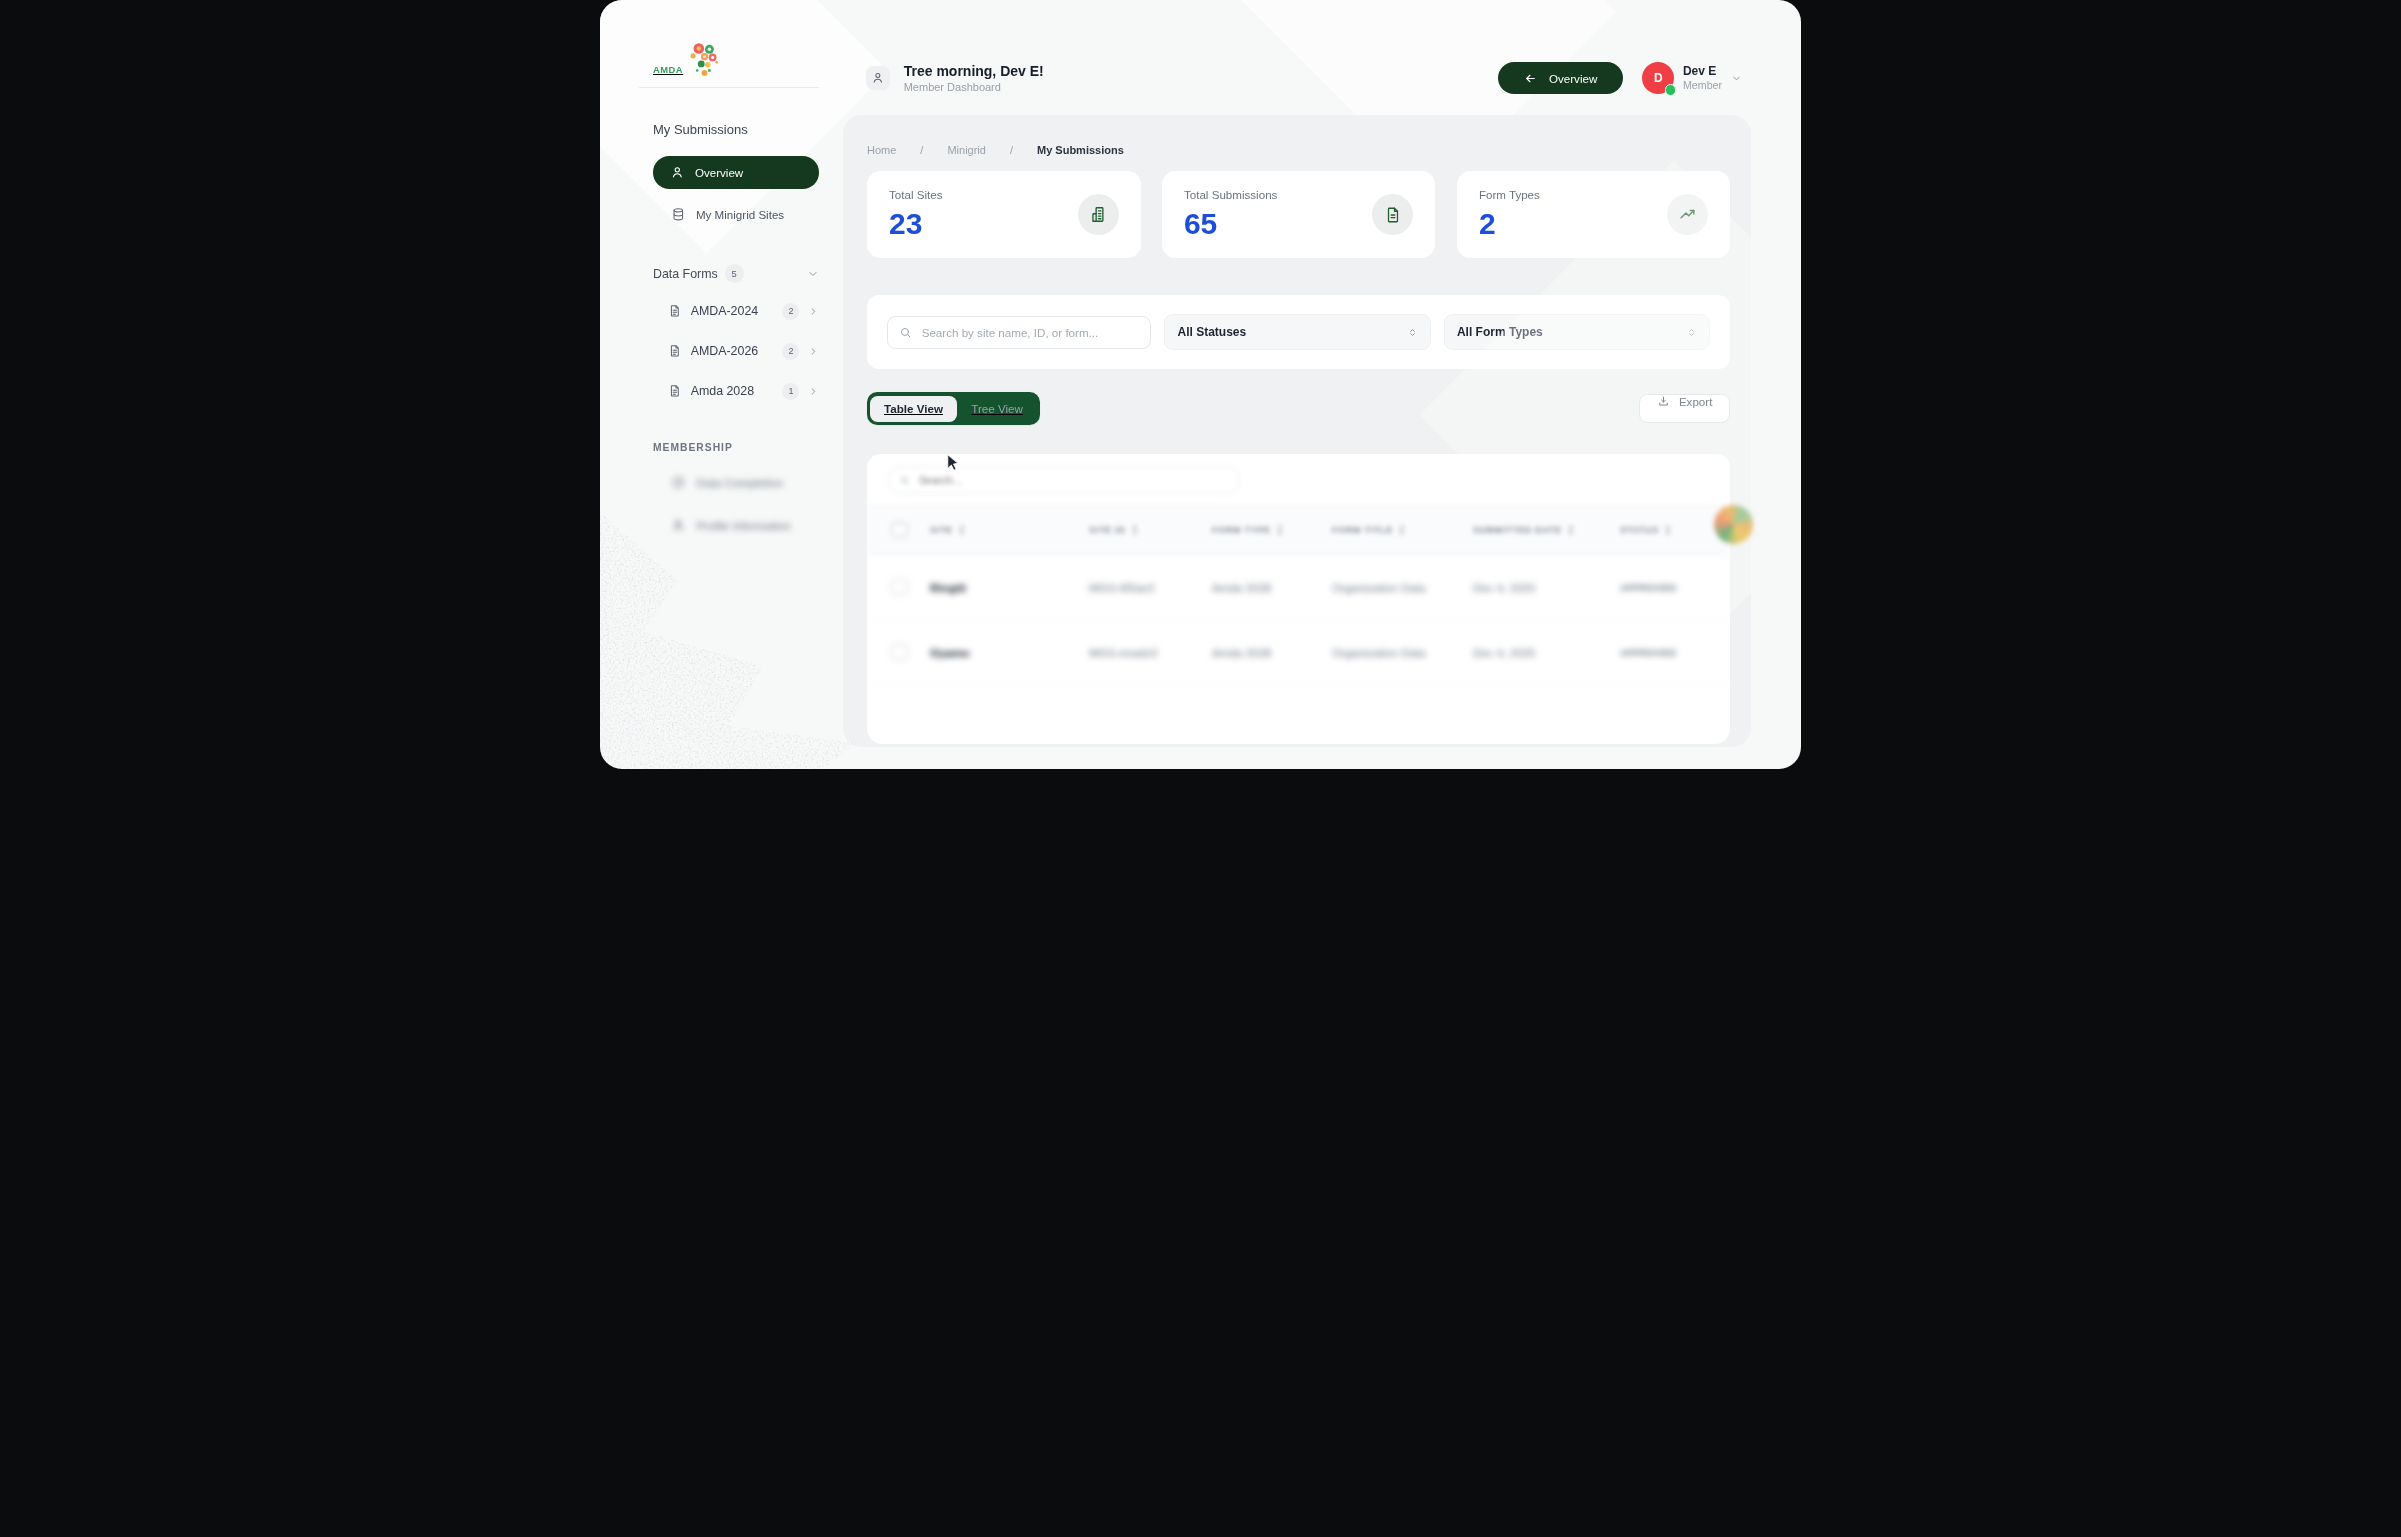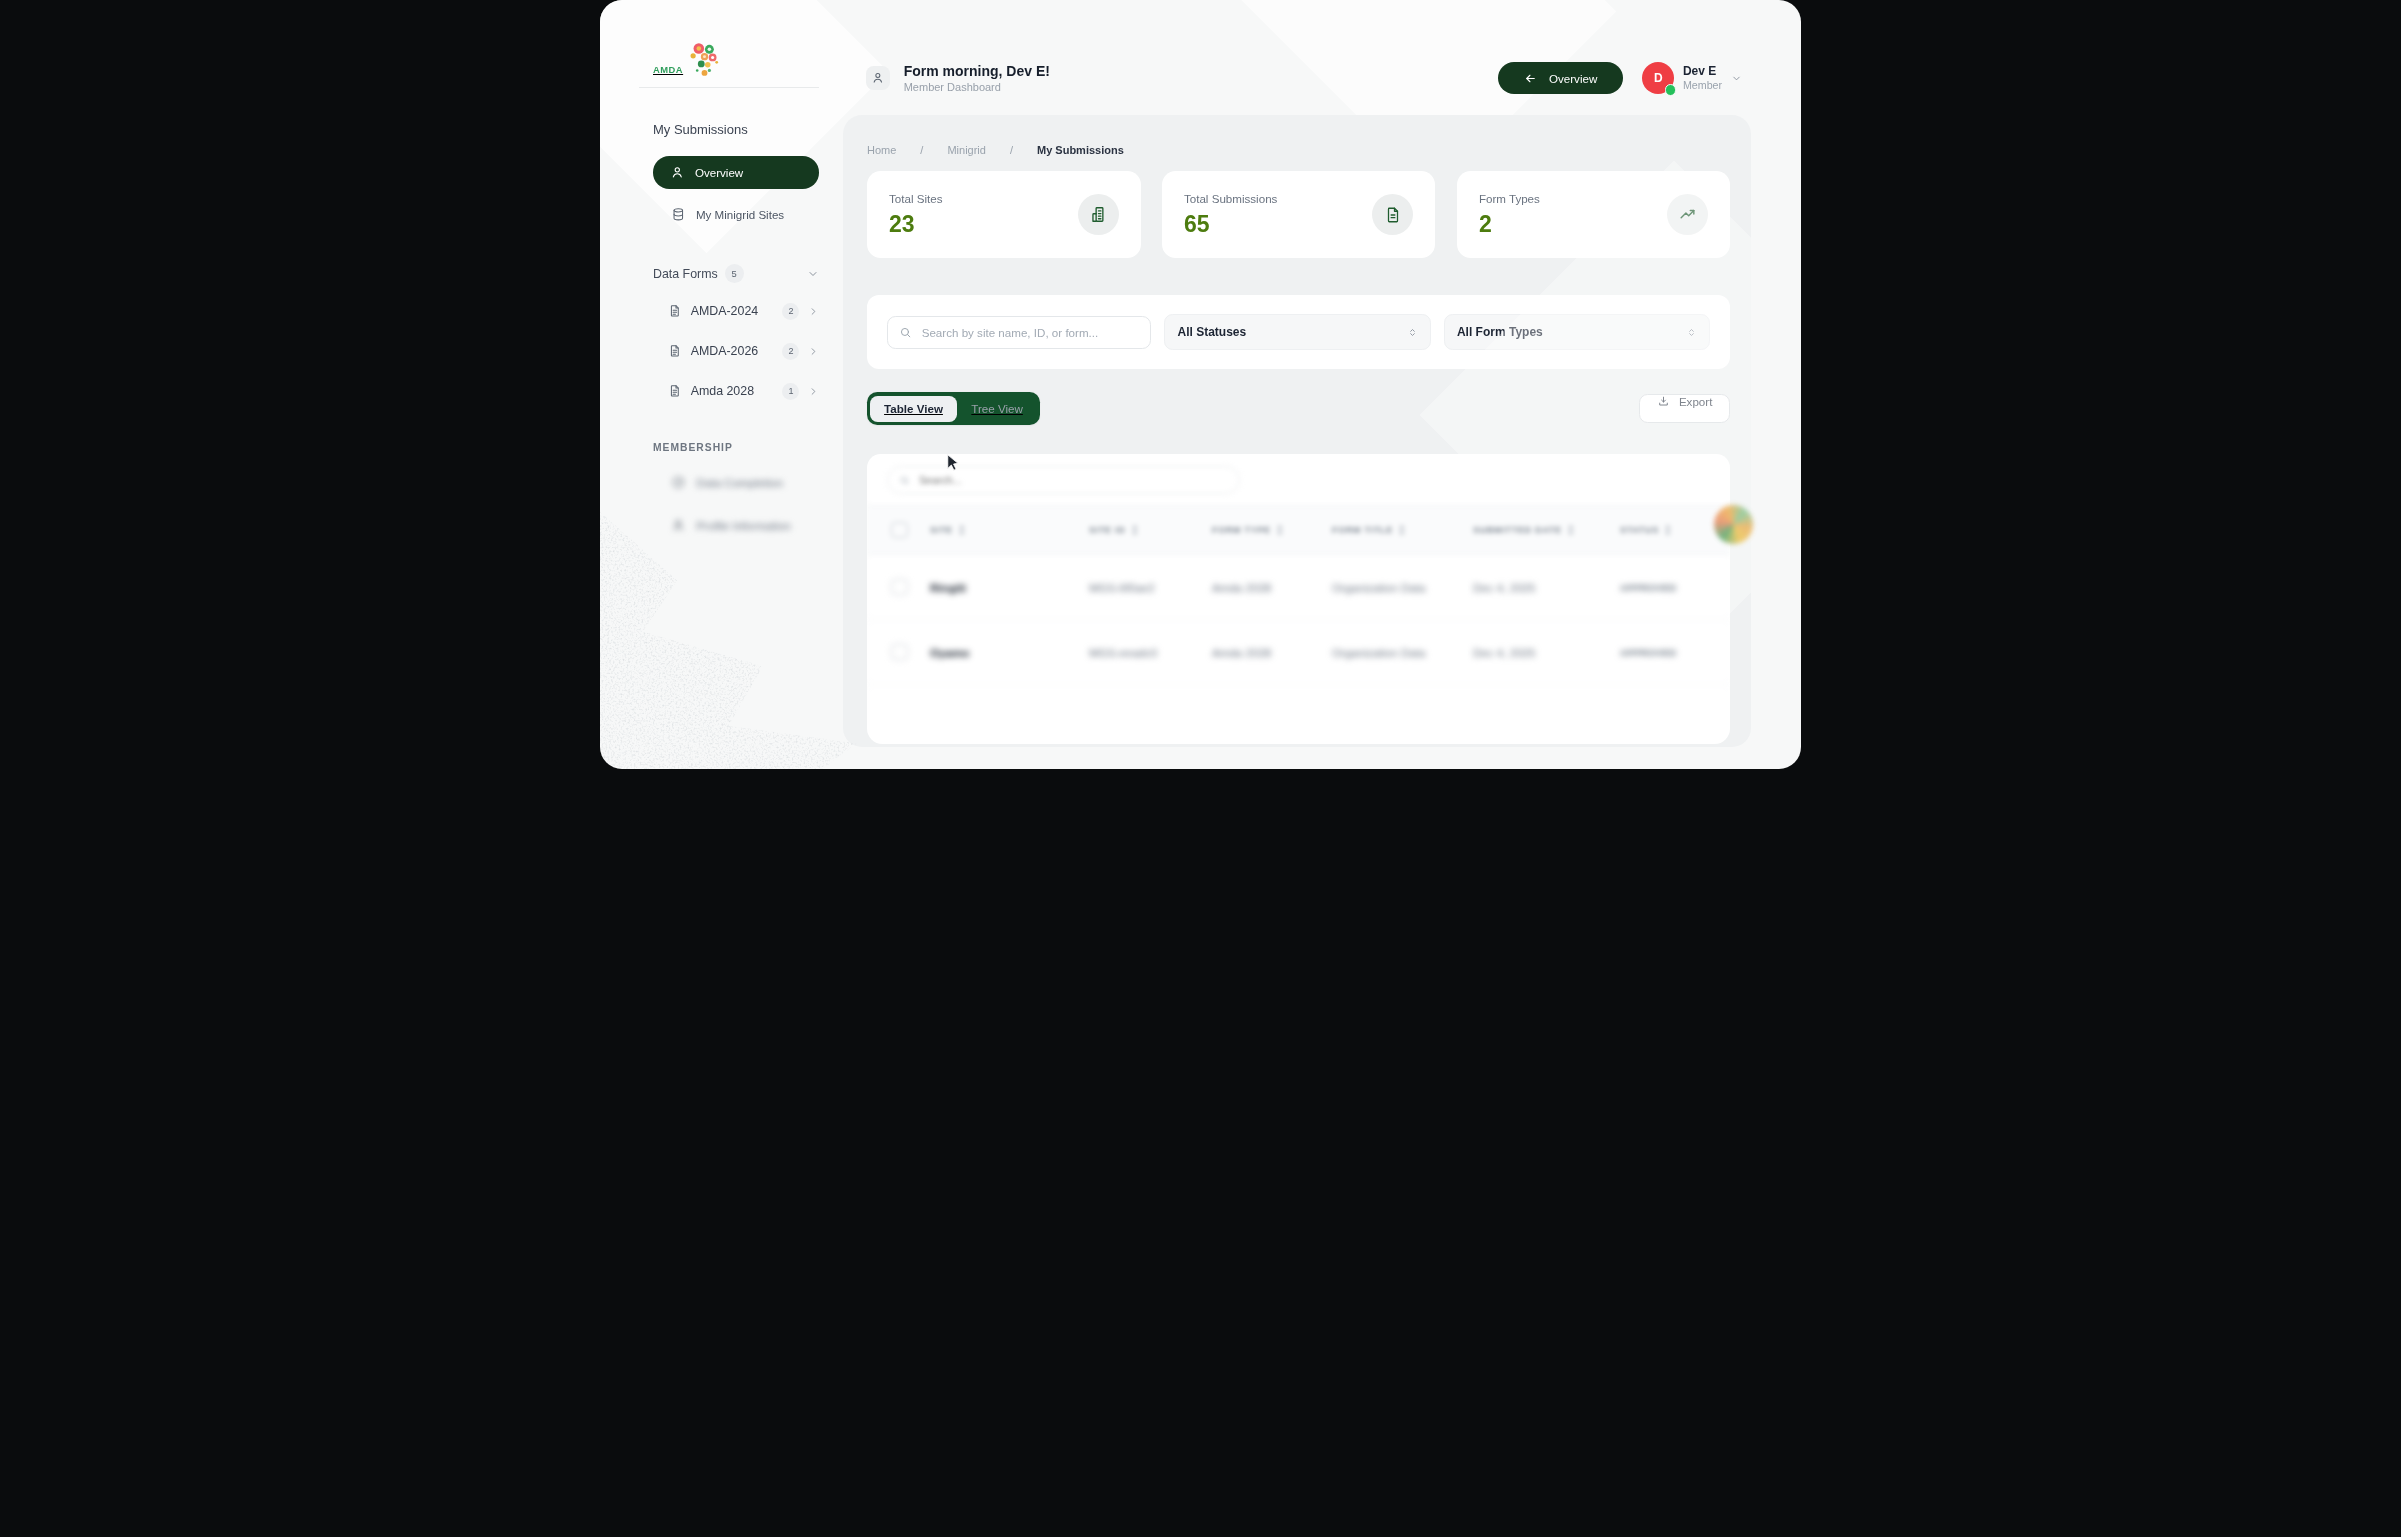--- a/index.html
+++ b/index.html
@@ -49,21 +49,21 @@
 
   
   .panel{position:absolute;left:243px;top:115px;width:908px;height:632px;background:#eff1f2;border-radius:19px;box-sizing:border-box;padding:29px 20.6px 3.4px 24px;display:flex;flex-direction:column;overflow:hidden;}
   .crumbs{font-size:11px;color:#9aa3ad;display:flex;gap:24px;align-items:flex-start;}
   .crumbs .cur{color:#2b3342;font-weight:bold;}
   .page-title{margin-top:8.6px;font-size:39px;font-weight:600;letter-spacing:-1px;color:#1a2332;line-height:1.08;}
 
   .stats{display:flex;gap:21.4px;margin-top:15.4px;}
   .stat-card{flex:1;background:#fff;border-radius:13.7px;height:87px;display:flex;align-items:center;justify-content:space-between;padding:0 22px;box-sizing:border-box;}
   .stat-label{font-size:11.6px;color:#6a7380;}
-  .stat-value{font-size:23px;font-weight:bold;color:#4d7c0f;margin-top:6px;}
+  .stat-value{font-size:30px;font-weight:bold;color:#1d4ed8;margin-top:6px;}
   .stat-ic{width:41px;height:41px;border-radius:50%;background:#eceeee;color:#1f5c2e;display:flex;align-items:center;justify-content:center;}
 
   .filterbar{margin-top:37px;background:#fff;border-radius:12px;height:74px;display:flex;align-items:center;gap:13px;padding:0 20px;box-sizing:border-box;}
   .search-wrap{flex:1;height:31px;border:0.9px solid #e4e7ea;border-radius:8.6px;display:flex;align-items:center;gap:7.7px;padding:0 11px;color:#9aa3ad;background:#fff;}
   .search-wrap input{border:none;outline:none;flex:1;font-size:11.6px;color:#3a4250;background:transparent;font-family:inherit;}
   .search-wrap input::placeholder{color:#a2aab4;}
   .select{flex:1;height:34px;background:#f6f7f8;border:0.9px solid #eef0f2;border-radius:8.6px;display:flex;align-items:center;justify-content:space-between;padding:0 12px;font-size:12px;font-weight:bold;color:#1c2433;cursor:pointer;}
 
   .viewrow{margin-top:23px;display:flex;align-items:center;justify-content:space-between;}
   .tabs{background:#14532d;border-radius:10.3px;padding:3.4px;display:flex;gap:1px;box-shadow:0 0.9px 1.7px rgba(16,24,40,.05);text-decoration:underline;}
@@ -231,21 +231,21 @@
 
   <header class="topbar">
     <div class="greet">
       <span class="greet-icon">
         <svg width="13.7" height="13.7" viewBox="0 0 24 24" fill="none" stroke="currentColor" stroke-width="1.8" stroke-linecap="round">
               <circle cx="12" cy="8" r="3.5"></circle>
               <path d="M5.5 19.5c.9-3.4 3.3-5 6.5-5s5.6 1.6 6.5 5"></path>
             </svg>
       </span>
       <div>
-        <div class="greet-title">Form morning, Dev E!</div>
+        <div class="greet-title">Tree morning, Dev E!</div>
         <div class="greet-sub">Member Dashboard</div>
       </div>
     </div>
     <div class="top-right">
       <button class="btn-overview">
         <span style="display:inline-flex;">
           <svg width="13" height="13" viewBox="0 0 24 24" fill="none" stroke="currentColor" stroke-width="2" stroke-linecap="round" stroke-linejoin="round">
                 <line x1="19" y1="12" x2="5" y2="12"></line>
                 <polyline points="11 6 5 12 11 18"></polyline>
               </svg>

